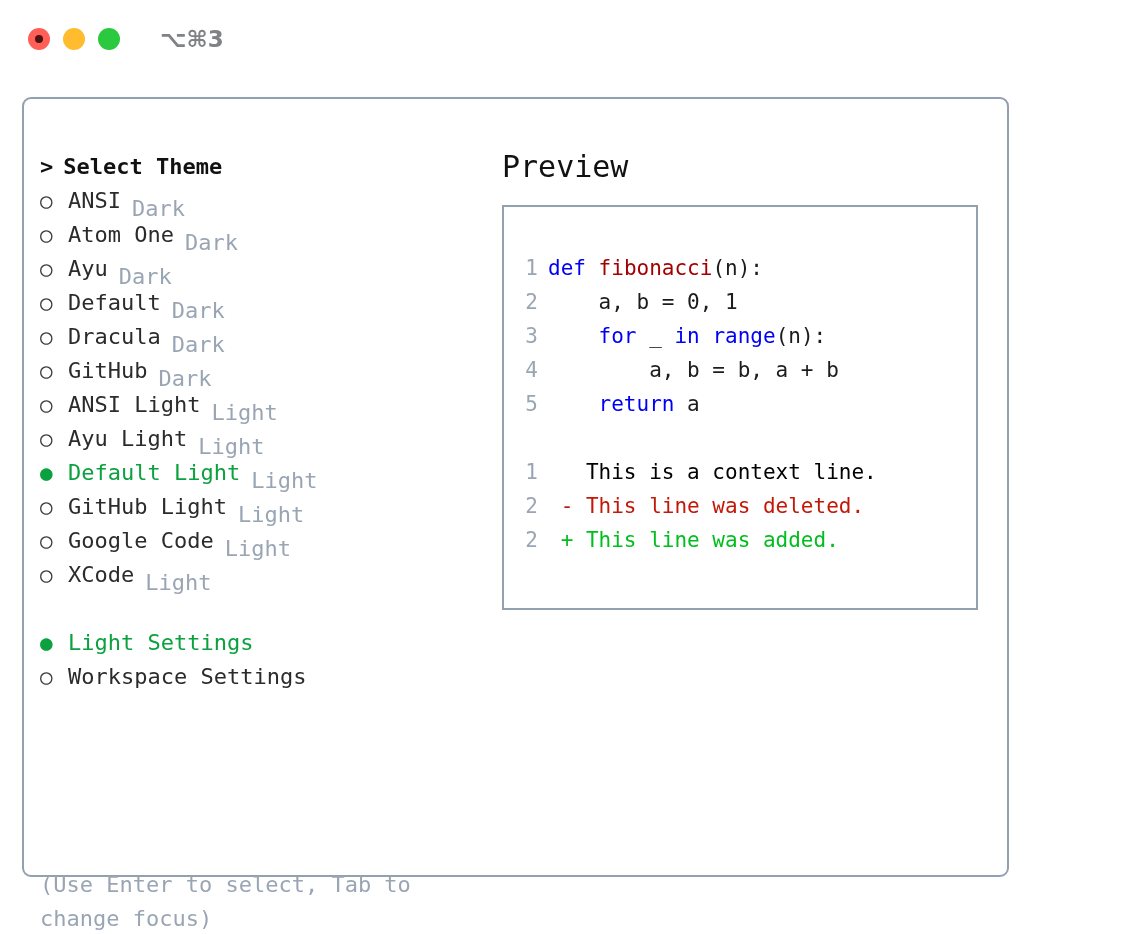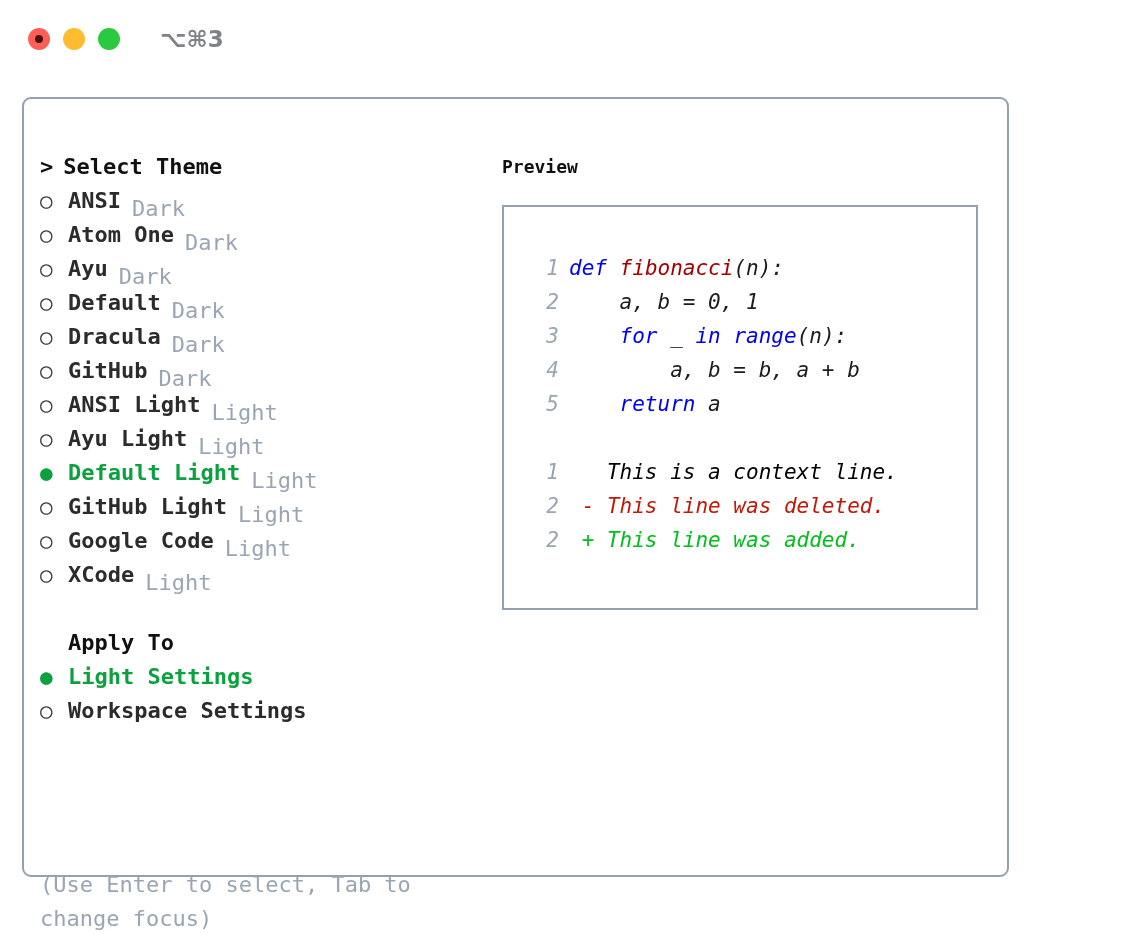--- a/index.html
+++ b/index.html
@@ -102,21 +102,21 @@
   .bullet {
     display: inline-block;
     width: 28px;
     flex: 0 0 28px;
     font-size: 21px;
     line-height: 34px;
   }
   .bullet-off { color: #3d3d3d; }
   .bullet-on  { color: #0ba13e; }
 
-  .item-name { color: #2b2b2b; font-weight: bold; }
+  .item-name { color: #2b2b2b; }
   .item-name.selected { color: #0ba13e; }
   .item-tag {
     color: #9aa5b4;
     margin-left: 11px;
     margin-top: 16px;
   }
   .spacer-row { height: 34px; }
 
   .hint {
     position: absolute;
@@ -130,40 +130,39 @@
   }
 
   
   .right-col {
     position: absolute;
     left: 478px;
     top: 51px;
     width: 490px;
   }
   .preview-title {
-    font-size: 18px;
-    line-height: 34px;
-    font-weight: bold;
+    font-size: 30px;
+    line-height: 34px;
+    font-weight: normal;
     color: #111111;
   }
   .preview-box {
     margin-top: 21px;
     width: 476px;
     height: 405px;
     border: 2px solid #93a0b0;
     box-sizing: border-box;
     background: #ffffff;
     position: relative;
   }
   .code-area {
     position: absolute;
-    left: 29px;
+    left: 8px;
     top: 44px;
     right: 6px;
-    font-style: italic;
   }
   .code-line {
     font-size: 21px;
     line-height: 34px;
     white-space: pre;
     color: #1c1c1c;
   }
   .lnum {
     display: inline-block;
     width: 26px;
@@ -259,23 +258,20 @@
           </div>
           <div class="row">
             <span class="bullet bullet-off">○</span>
             <span class="item-name">XCode</span>
             <span class="item-tag">Light</span>
           </div>
         </div>
 
       <div class="spacer-row"></div>
 
-      <div class="row heading plain">
-        <span>Apply To</span>
-      </div>
 
       <div id="apply-list">
           <div class="row">
             <span class="bullet bullet-on">●</span>
             <span class="item-name selected">Light Settings</span>
           </div>
           <div class="row">
             <span class="bullet bullet-off">○</span>
             <span class="item-name">Workspace Settings</span>
           </div>

